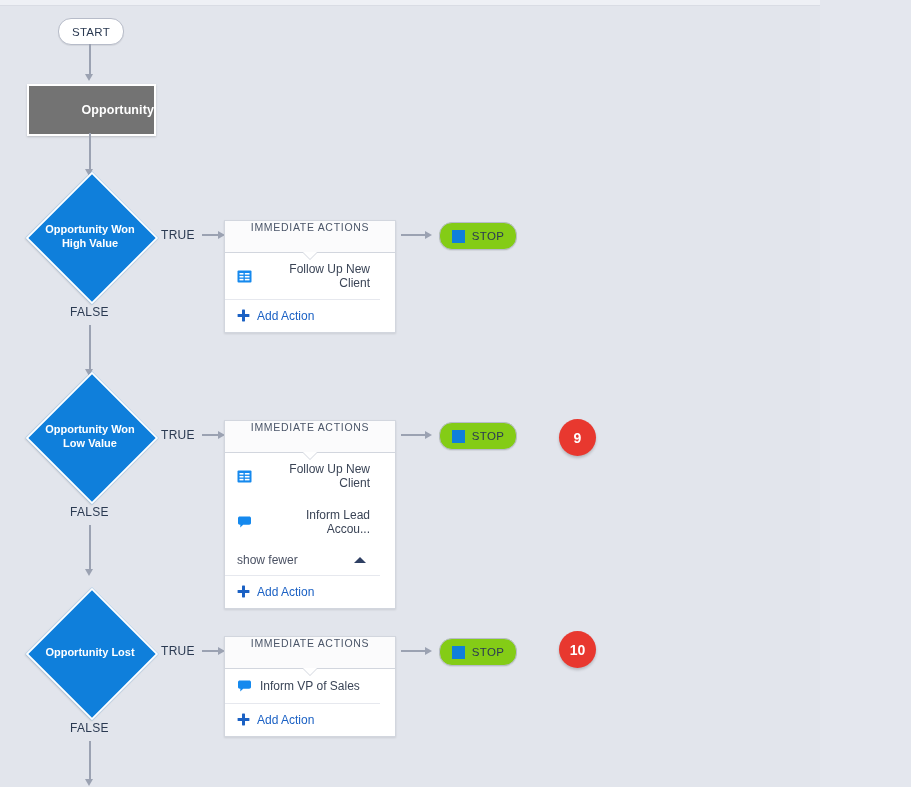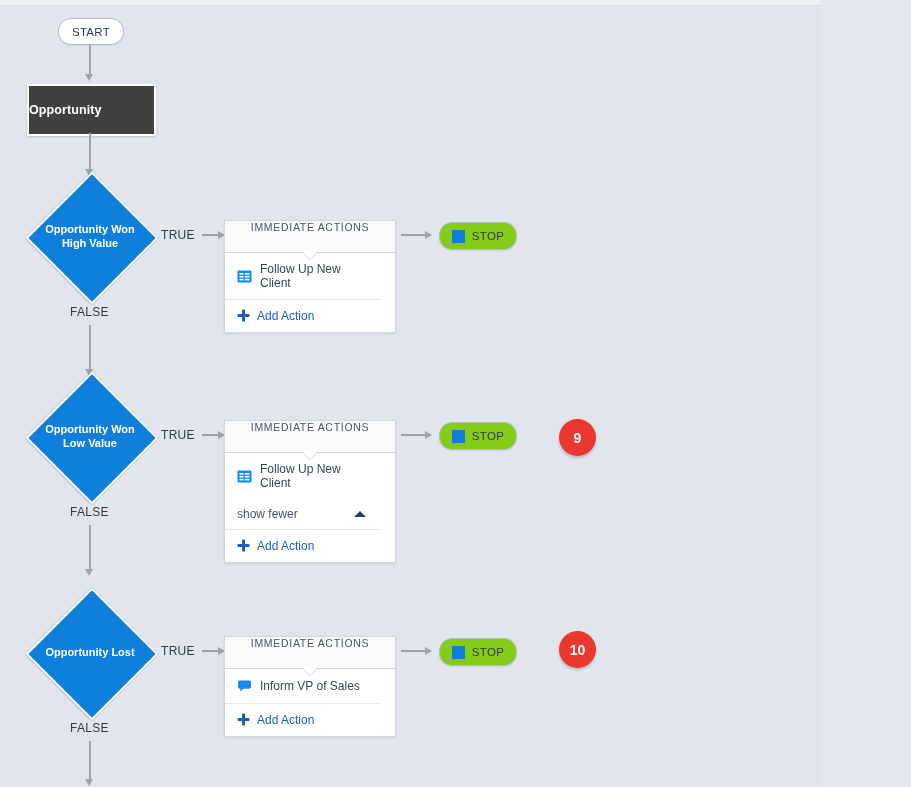--- a/index.html
+++ b/index.html
@@ -41,24 +41,24 @@
     border-radius: 13px;
     background: #ffffff;
     box-shadow: 0 1px 1px rgba(0,0,0,0.07);
     display: flex; align-items: center; justify-content: center;
     font-size: 11.5px; color: #2b3a52; letter-spacing: .3px;
   }
 
   
   .opp-box {
     width: 125px; height: 48px;
-    background: #404040;
+    background: #737373;
     border: 2px solid #ffffff;
     box-shadow: 0 1px 2px rgba(0,0,0,0.18);
-    display: flex; align-items: center; justify-content: flex-start;
+    display: flex; align-items: center; justify-content: flex-end;
     color: #ffffff; font-size: 12.5px; font-weight: bold;
     letter-spacing: .1px;
   }
 
   
   .diamond-wrap {
     width: 128px; height: 128px;
   }
   .diamond-shape {
     position: absolute;
@@ -137,21 +137,21 @@
   .card-header .notch {
     position: absolute;
     left: 50%; bottom: -7px;
     margin-left: -7px;
     width: 0; height: 0;
     border-left: 7px solid transparent;
     border-right: 7px solid transparent;
     border-top: 7px solid #ffffff;
     filter: drop-shadow(0 1px 0 #d2d6de);
   }
-  .card-body { padding: 0 15px 0 0; }
+  .card-body { padding: 0 15px 0 0; text-align: right; }
   .action-row {
     display: flex; align-items: center;
     padding: 9px 10px 9px 12px;
     font-size: 12px;
     color: #3a4456;
     gap: 8px;
     min-height: 16px;
   }
   .action-row.bordered { border-bottom: 1px solid #e6e8ee; }
   .add-row {
@@ -310,20 +310,28 @@
             <rect x="2.5" y="4" width="4" height="1.6" fill="#ffffff"></rect>
             <rect x="2.5" y="6.9" width="4" height="1.6" fill="#ffffff"></rect>
             <rect x="2.5" y="9.8" width="4" height="1.6" fill="#ffffff"></rect>
             <rect x="7.8" y="4" width="4.7" height="1.6" fill="#ffffff"></rect>
             <rect x="7.8" y="6.9" width="4.7" height="1.6" fill="#ffffff"></rect>
             <rect x="7.8" y="9.8" width="4.7" height="1.6" fill="#ffffff"></rect>
           </svg>
         </span>
         <span>Follow Up New Client</span>
       </div>
+      <div class="action-row">
+        <span class="ic">
+          <svg width="15" height="15" viewBox="0 0 15 15">
+            <path d="M1 3.2 C1 2.2 1.8 1.6 2.8 1.6 L12.2 1.6 C13.2 1.6 14 2.2 14 3.2 L14 8 C14 9 13.2 9.7 12.2 9.7 L6.2 9.7 L3.2 12.6 L3.4 9.7 L2.8 9.7 C1.8 9.7 1 9 1 8 Z" fill="#1589ee"></path>
+          </svg>
+        </span>
+        <span>Inform Lead Accou...</span>
+      </div>
       <div class="showfewer-row">
         <span>show fewer</span>
         <span class="tri-up"></span>
       </div>
       <div class="add-row">
         <span class="ic plus-icon">
           <svg width="13" height="13" viewBox="0 0 13 13">
             <rect x="5" y="0.6" width="3" height="11.8" rx="0.6" fill="#1b61c4"></rect>
             <rect x="0.6" y="5" width="11.8" height="3" rx="0.6" fill="#1b61c4"></rect>
           </svg>

